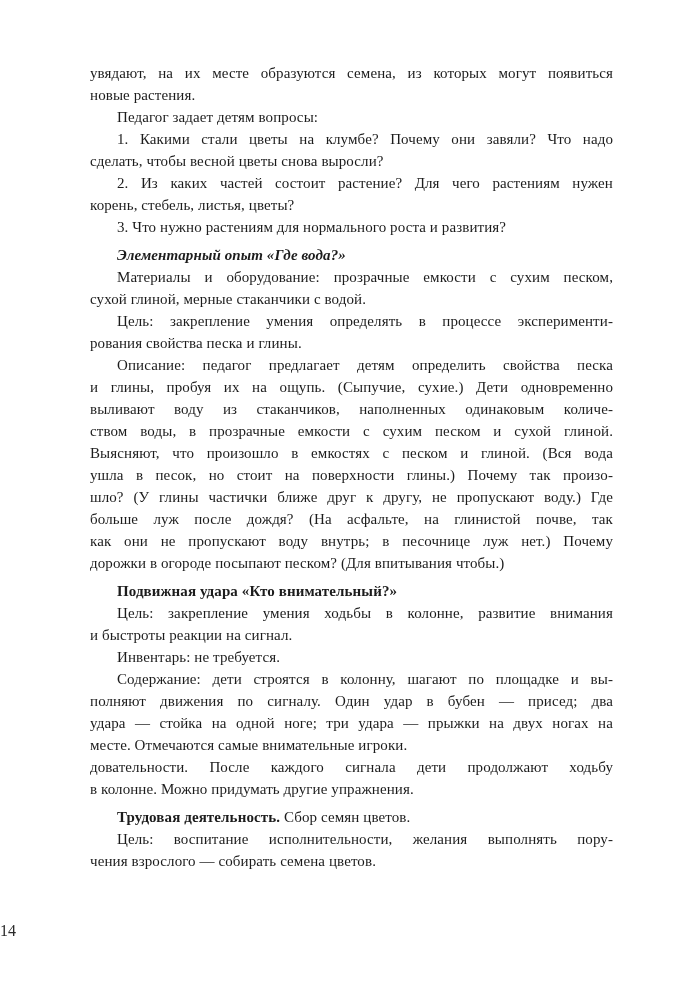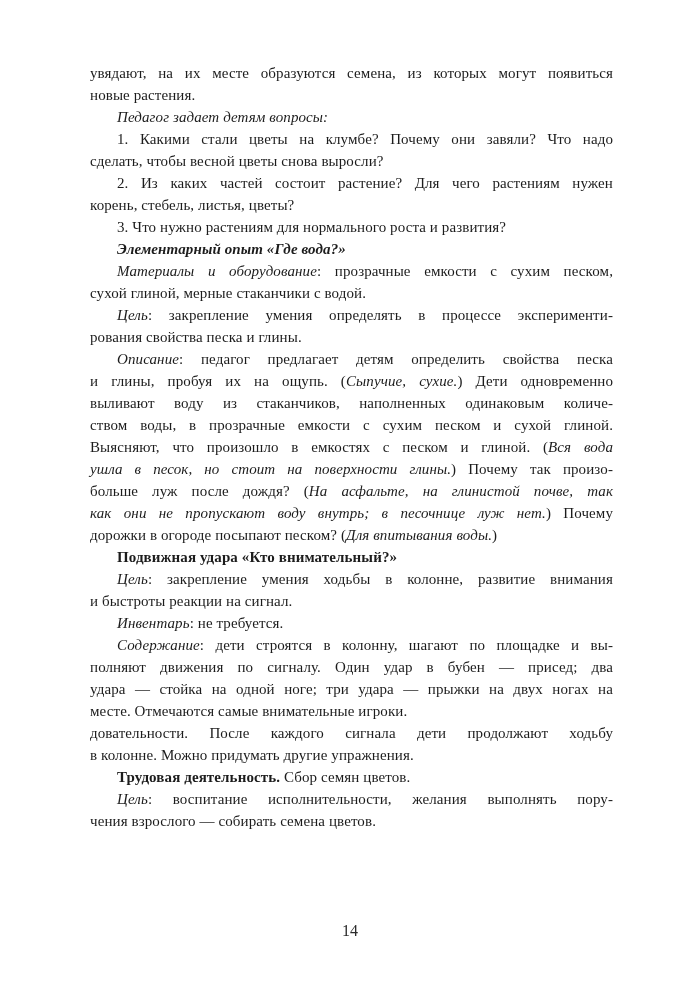--- a/index.html
+++ b/index.html
@@ -19,37 +19,36 @@
   .page-body {
     position: absolute;
     left: 90px;
     top: 62px;
     width: 523px;
     font-size: 15px;
     line-height: 22px;
     letter-spacing: 0.1px;
   }
   .para { margin: 0; }
-  .para.sect { }
+  .para.sect { margin-top: 6px; }
   .line {
     text-align: justify;
     text-align-last: justify;
     white-space: normal;
   }
   .line.last { text-align-last: left; }
   .line.ind { text-indent: 27px; }
-  span.i { font-style: italic; }
+  span.i { }
   span.b { font-weight: bold; }
   span.bi { font-weight: bold; font-style: italic; }
   .page-number {
     position: absolute;
     top: 922px;
     left: 0;
     width: 700px;
-    text-align: center;
     font-size: 16px;
     color: #2a2a2a;
   }
 </style>
 </head>
 <body>
 
 <div class="page">
   <div class="page-body">
       <div class="para">
@@ -81,23 +80,24 @@
         <div class="line ind"><span class="i">Цель</span><span>: закрепление умения определять в процессе эксперименти-</span></div>
         <div class="line last"><span>рования свойства песка и глины.</span></div>
       </div>
       <div class="para">
         <div class="line ind"><span class="i">Описание</span><span>: педагог предлагает детям определить свойства песка</span></div>
         <div class="line"><span>и глины, пробуя их на ощупь. (</span><span class="i">Сыпучие, сухие.</span><span>) Дети одновременно</span></div>
         <div class="line"><span>выливают воду из стаканчиков, наполненных одинаковым количе-</span></div>
         <div class="line"><span>ством воды, в прозрачные емкости с сухим песком и сухой глиной.</span></div>
         <div class="line"><span>Выясняют, что произошло в емкостях с песком и глиной. (</span><span class="i">Вся вода</span></div>
         <div class="line"><span class="i">ушла в песок, но стоит на поверхности глины.</span><span>) Почему так произо-</span></div>
+        <div class="line"><span>шло? (</span><span class="i">У глины частички ближе друг к другу, не пропускают воду.</span><span>) Где</span></div>
         <div class="line"><span>больше луж после дождя? (</span><span class="i">На асфальте, на глинистой почве, так</span></div>
         <div class="line"><span class="i">как они не пропускают воду внутрь; в песочнице луж нет.</span><span>) Почему</span></div>
-        <div class="line last"><span>дорожки в огороде посыпают песком? (</span><span class="i">Для впитывания воды.</span><span>)</span></div>
+        <div class="line last"><span>дорожки в огороде посыпают песком? (</span><span class="i">Для впитывания чтобы.</span><span>)</span></div>
       </div>
       <div class="para sect">
         <div class="line last ind"><span class="b">Подвижная удара «Кто внимательный?»</span></div>
       </div>
       <div class="para">
         <div class="line ind"><span class="i">Цель</span><span>: закрепление умения ходьбы в колонне, развитие внимания</span></div>
         <div class="line last"><span>и быстроты реакции на сигнал.</span></div>
       </div>
       <div class="para">
         <div class="line last ind"><span class="i">Инвентарь</span><span>: не требуется.</span></div>

